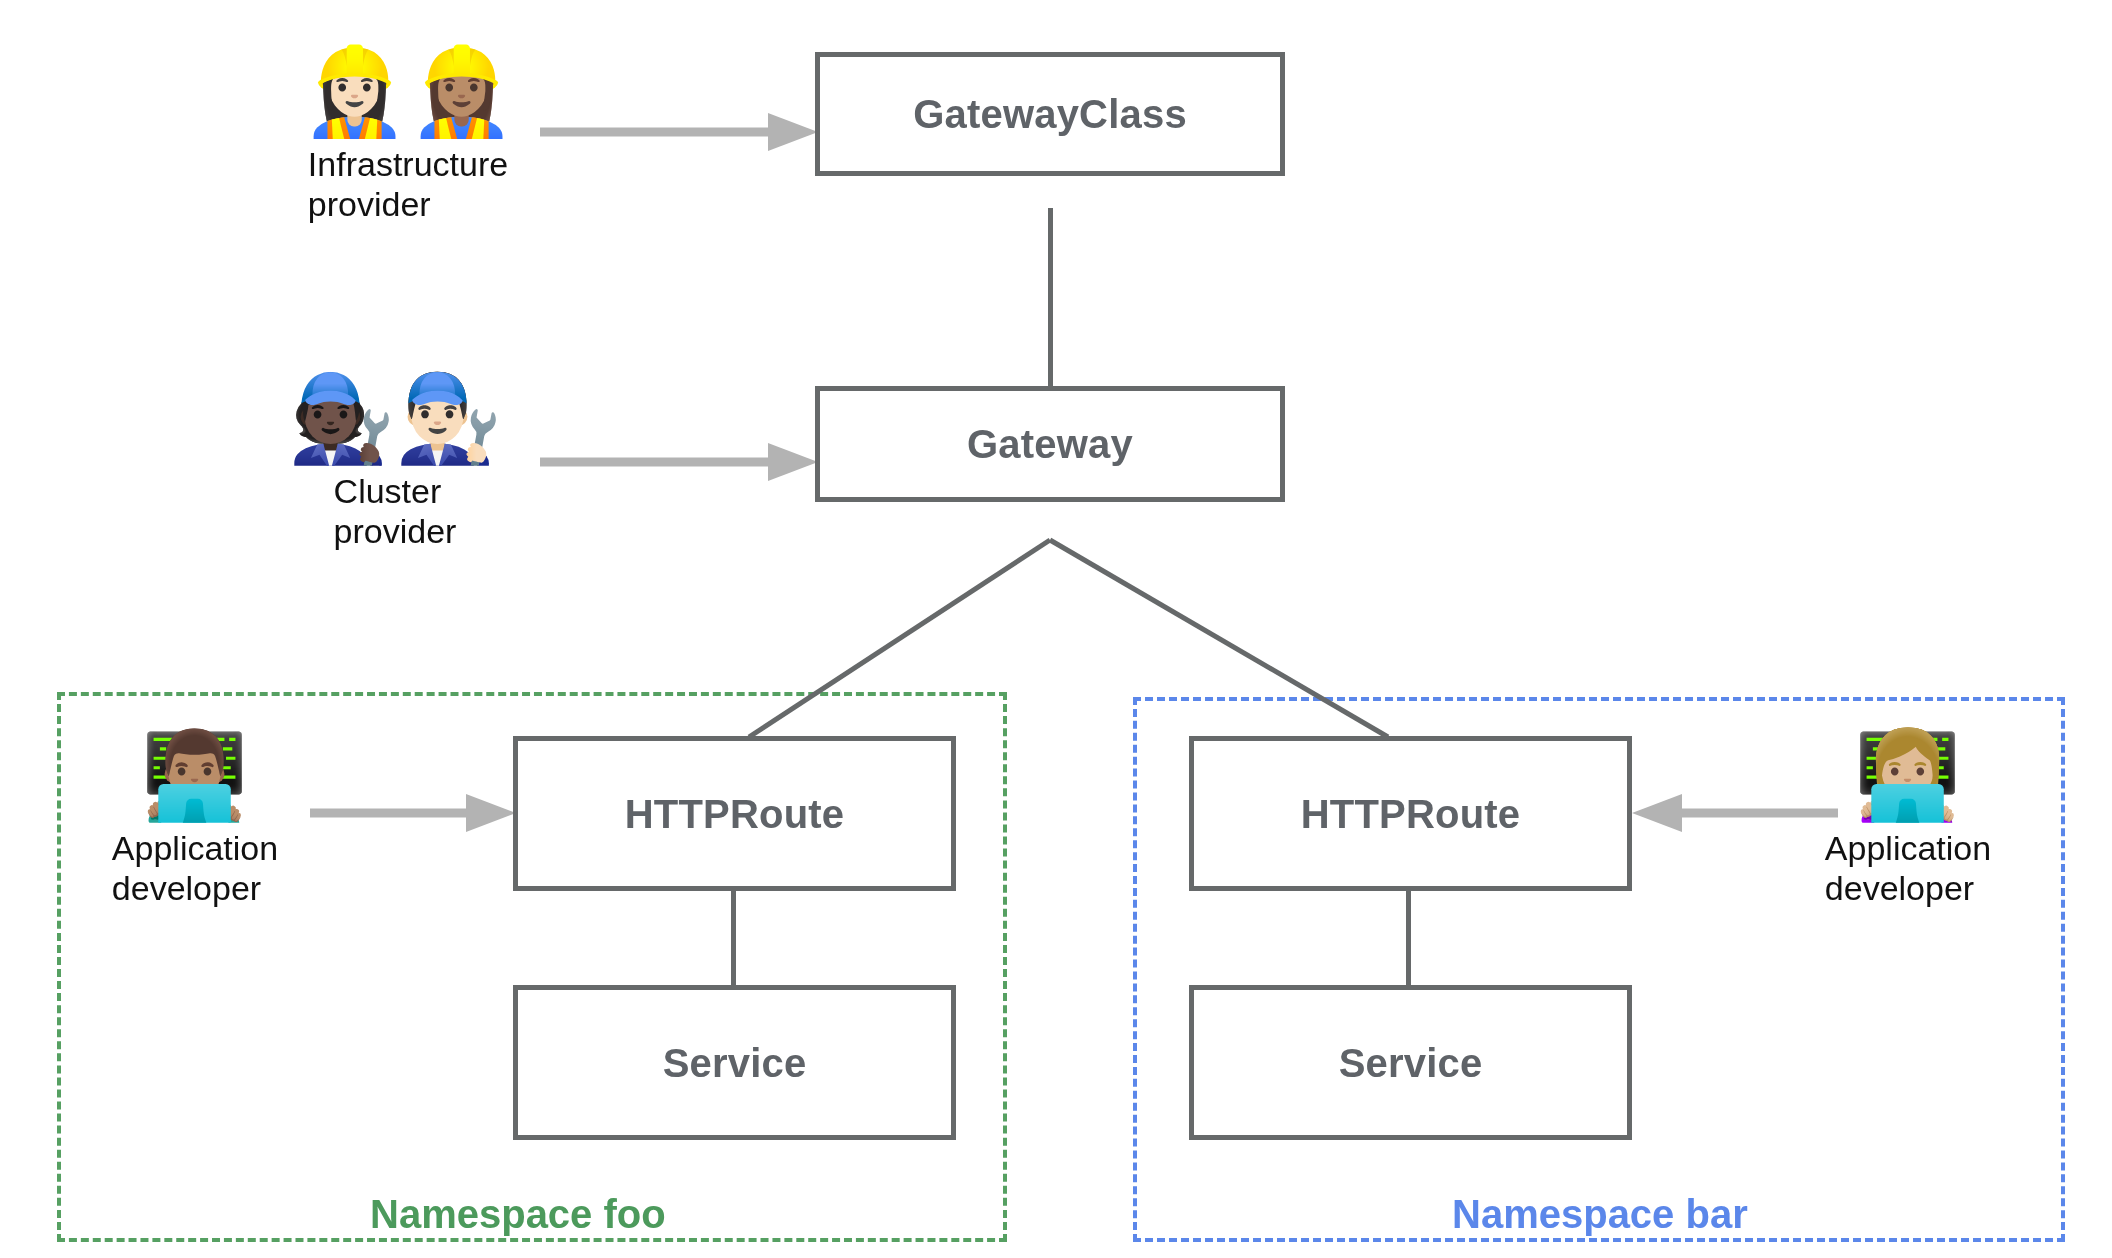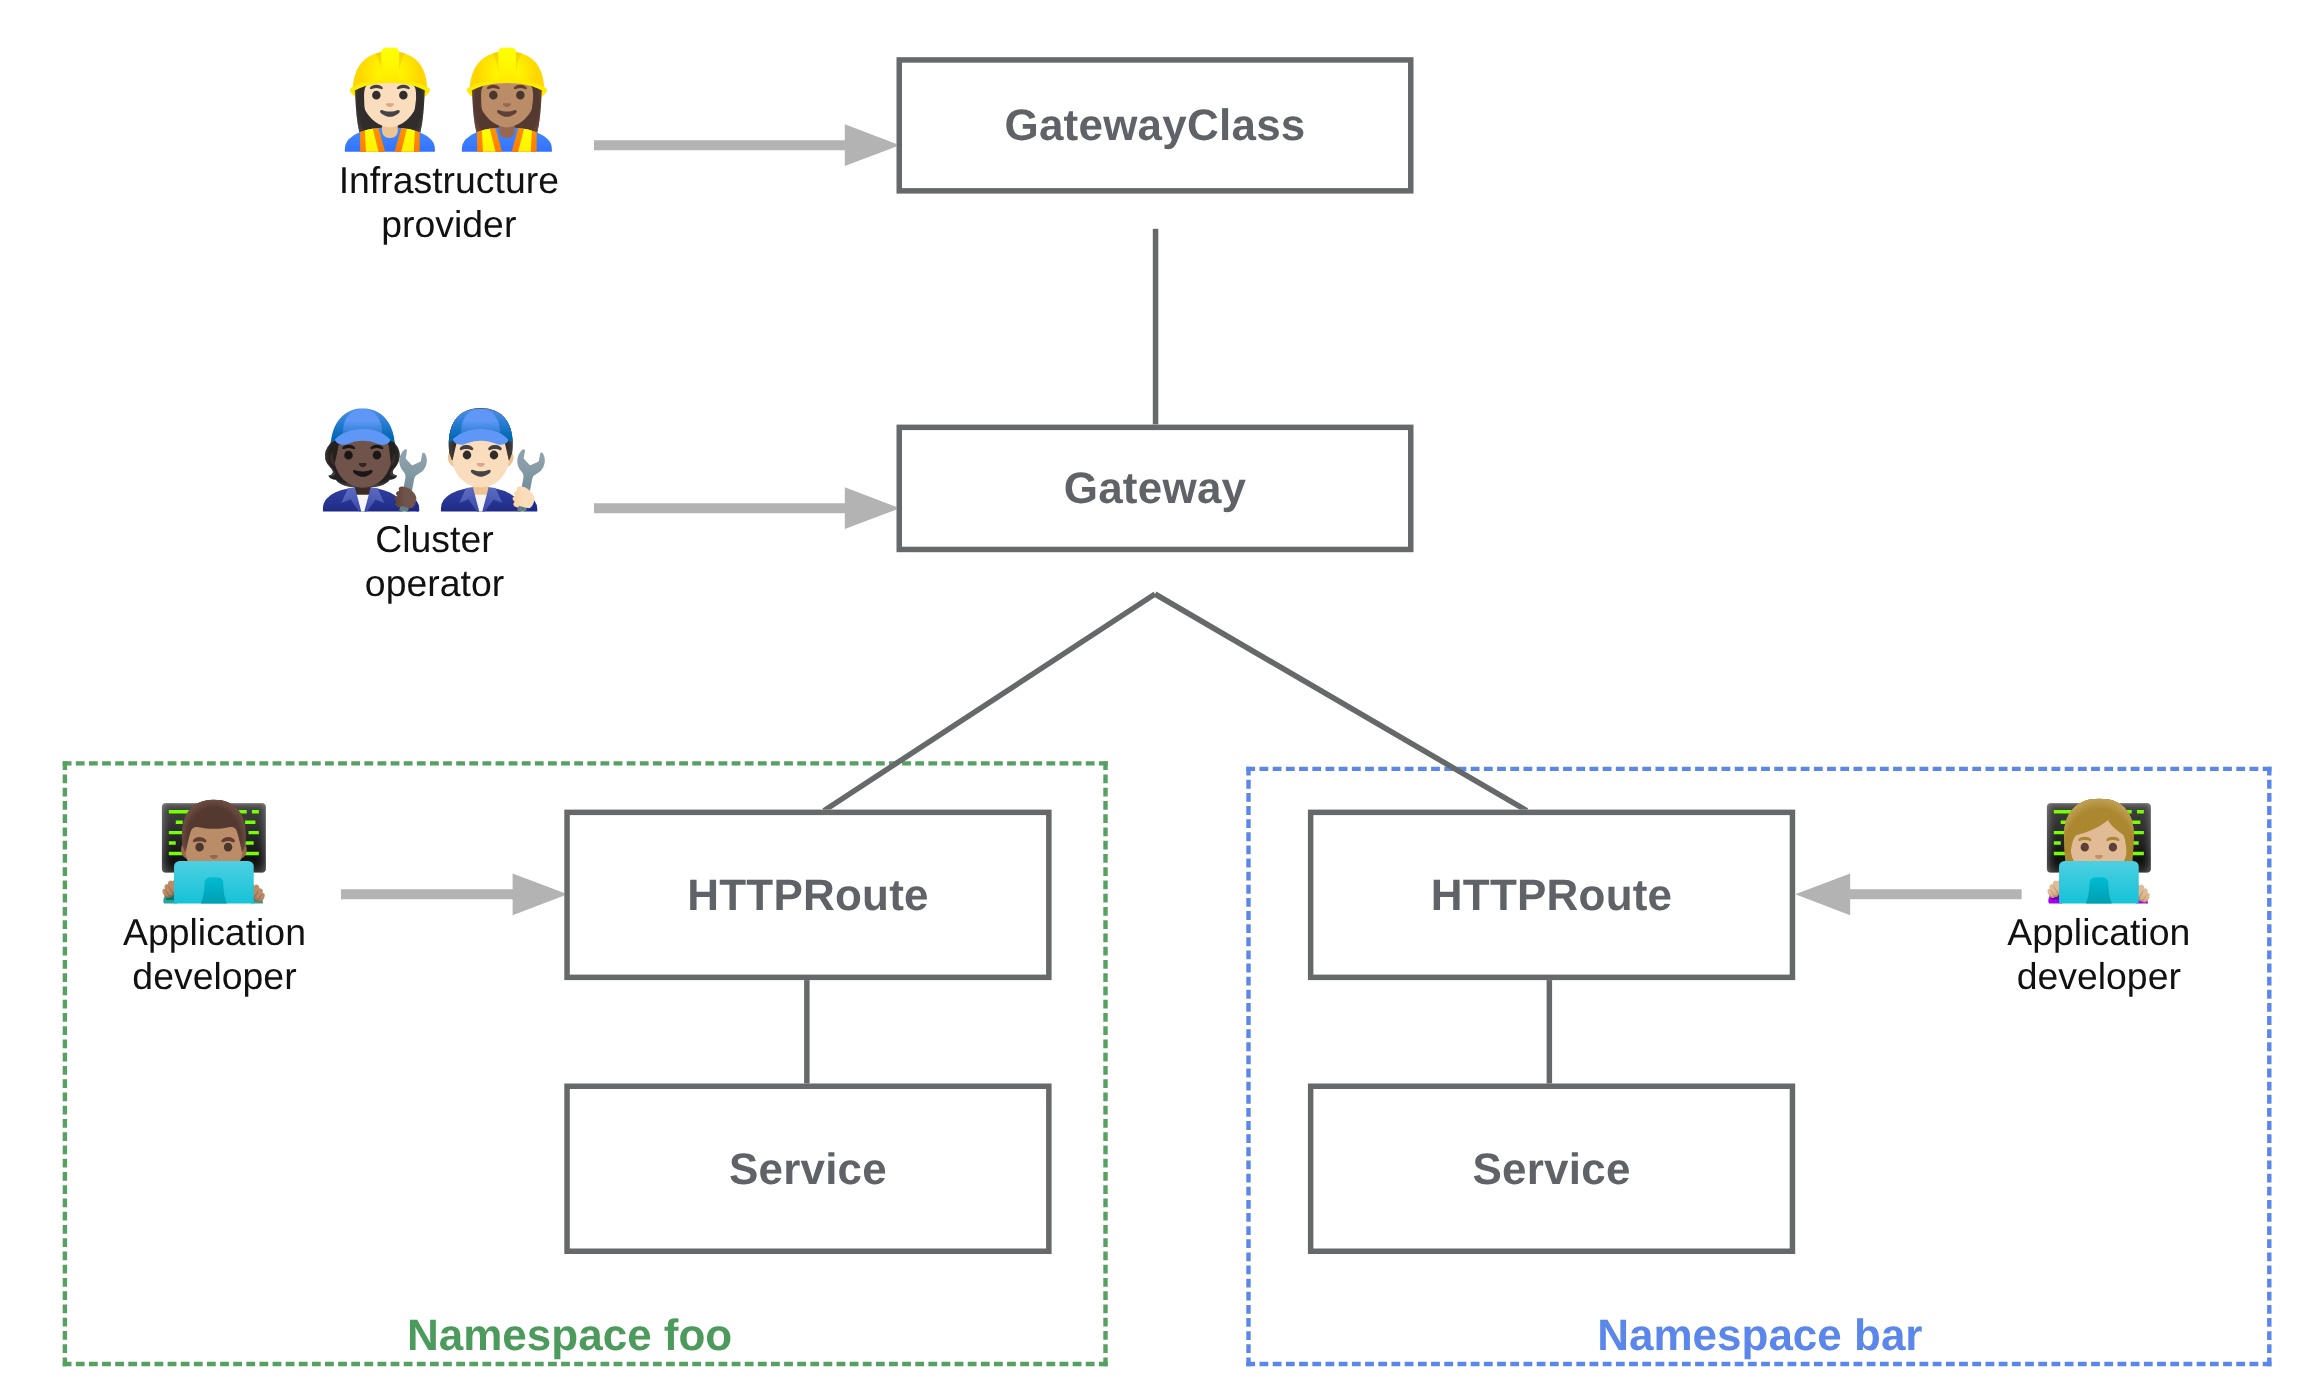--- a/index.html
+++ b/index.html
@@ -77,21 +77,20 @@
   }
   .persona .emoji {
     font-size: 86px;
     line-height: 1;
     display: block;
   }
   .persona .persona-label {
     margin-top: 10px;
     font-size: 34px;
     color: #111111;
-    text-align: center;
     line-height: 1.18;
     white-space: pre-line;
   }
 
   
   .conn {
     position: absolute;
     background: #66696a;
     z-index: 2;
   }
@@ -191,21 +190,21 @@
     <div class="persona-label">Infrastructure
 provider</div>
   </div>
 
   <div class="persona" style="left:255px; top:375px; width:280px;">
     <div class="emoji-row">
       <span class="emoji">🧑🏿‍🔧</span>
       <span class="emoji">👨🏻‍🔧</span>
     </div>
     <div class="persona-label">Cluster
-operator</div>
+provider</div>
   </div>
 
   <div class="persona" style="left:80px; top:732px; width:230px;">
     <div class="emoji-row">
       <span class="emoji">👨🏽‍💻</span>
     </div>
     <div class="persona-label">Application
 developer</div>
   </div>
 

